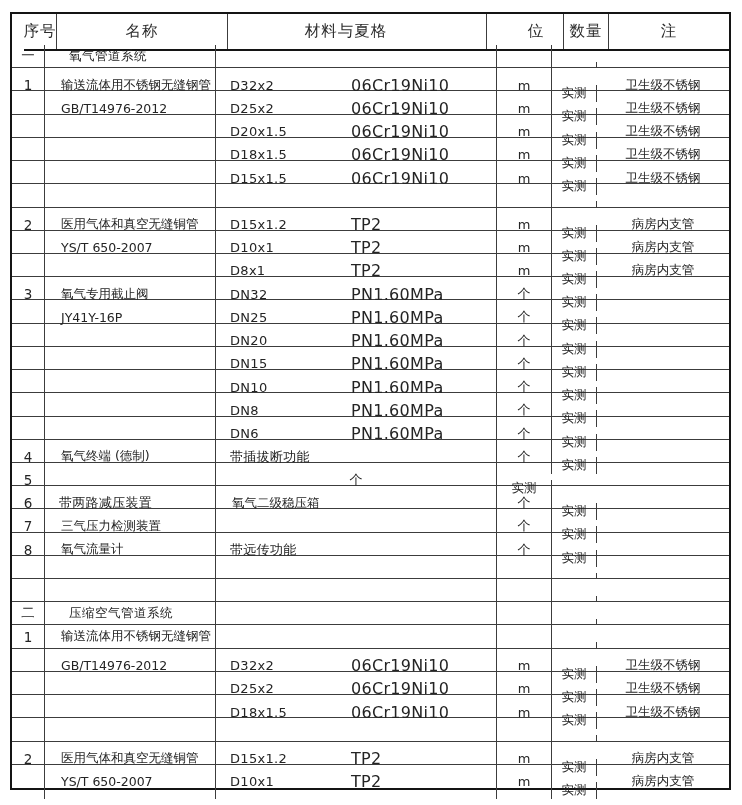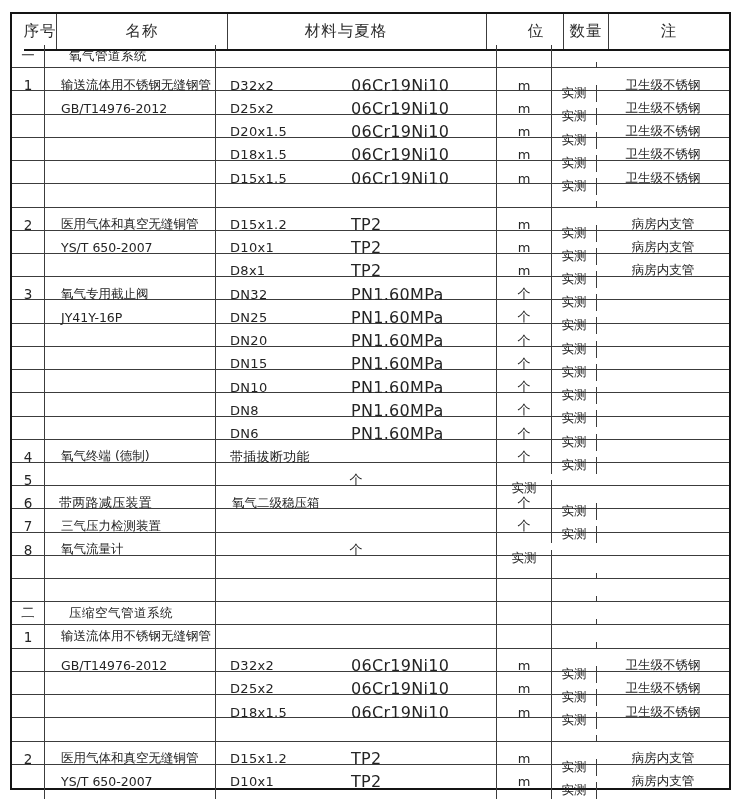--- a/index.html
+++ b/index.html
@@ -295,20 +295,24 @@
             <span class="spec"></span>
             <span class="mat"></span>
           </div>
           <div class="cell c-unit">个</div>
           <div class="cell c-qty">实测</div>
           <div class="cell c-note"></div>
         </div>
         <div class="trow">
           <div class="cell c-seq">8</div>
           <div class="cell c-name">氧气流量计</div>
+          <div class="cell c-mat">
+            <span class="spec">带远传功能</span>
+            <span class="mat"></span>
+          </div>
           <div class="cell c-unit">个</div>
           <div class="cell c-qty">实测</div>
           <div class="cell c-note"></div>
         </div>
         <div class="trow">
           <div class="cell c-seq"></div>
           <div class="cell c-name"></div>
           <div class="cell c-mat">
             <span class="spec"></span>
             <span class="mat"></span>

